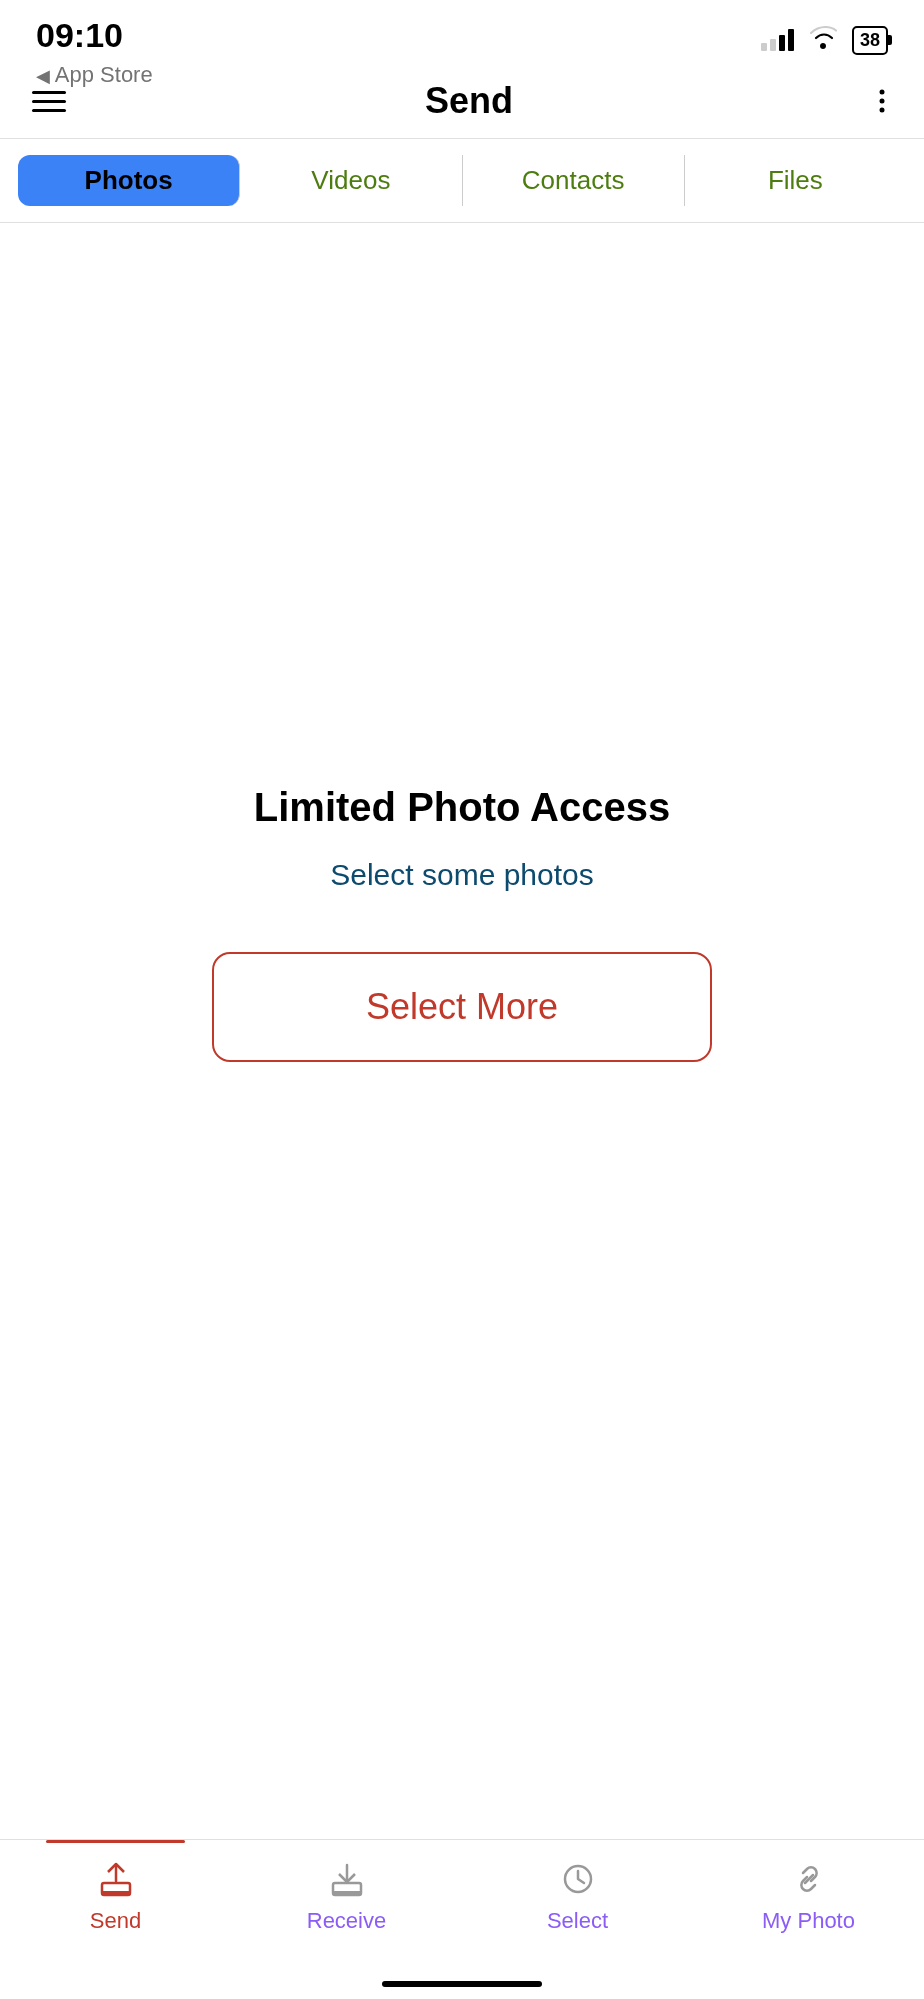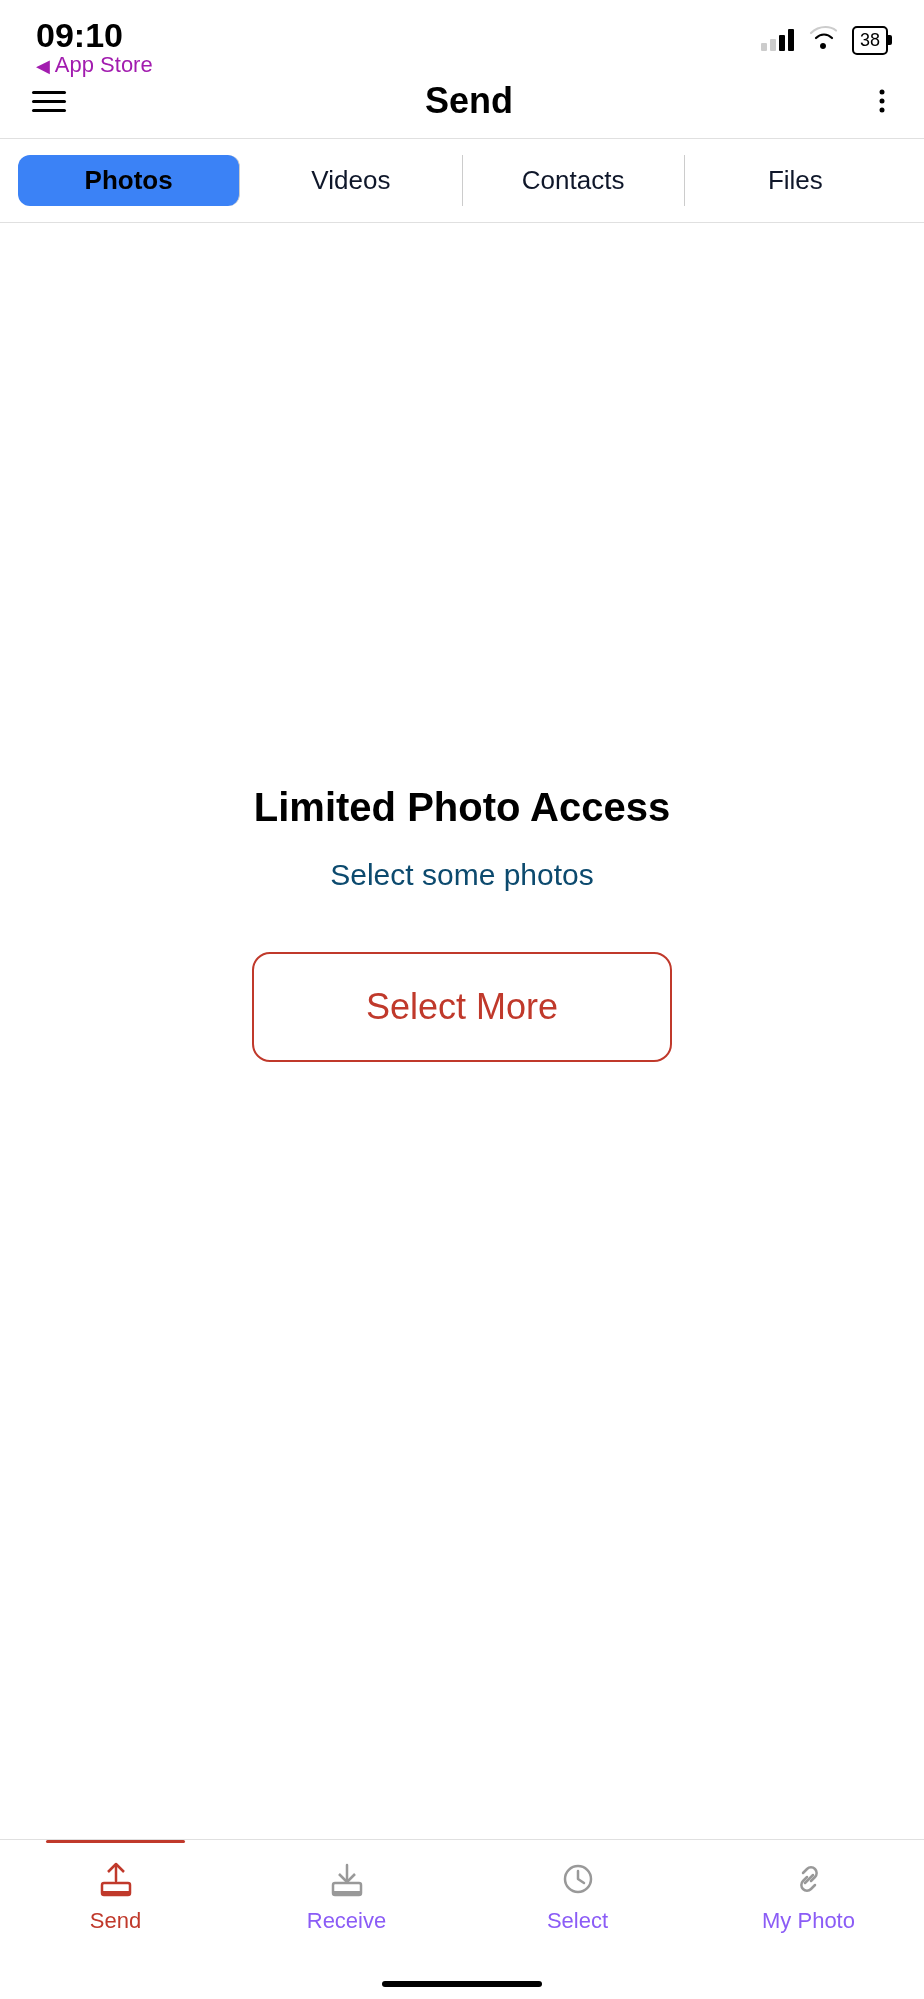--- a/index.html
+++ b/index.html
@@ -26,22 +26,22 @@
       flex-direction: column;
     }
     .status-time {
       font-size: 34px;
       font-weight: 600;
       color: #000;
       line-height: 1;
     }
     .status-app-store {
       font-size: 22px;
-      color: #a21caf;
-      margin-top: 0;
+      color: #737373;
+      margin-top: 10px;
     }
     .status-app-store::before {
       content: '◀ ';
       font-size: 18px;
     }
     .status-right {
       display: flex;
       align-items: center;
       gap: 14px;
     }
@@ -59,21 +59,21 @@
     .signal-bar.inactive { background: #ccc; }
     .wifi-icon {
       font-size: 26px;
       color: #000;
     }
     .battery-box {
       border: 2px solid #000;
       border-radius: 5px;
       padding: 2px 6px;
       font-size: 18px;
-      font-weight: 400;
+      font-weight: 700;
       position: relative;
       color: #000;
     }
     .battery-box::after {
       content: '';
       position: absolute;
       right: -6px;
       top: 50%;
       transform: translateY(-50%);
       width: 4px;
@@ -122,21 +122,21 @@
       display: flex;
       padding: 16px 18px;
       border-bottom: 1px solid #e0e0e0;
     }
     .tab {
       flex: 1;
       text-align: center;
       font-size: 26px;
       padding: 10px 8px;
       cursor: pointer;
-      color: #0f172a;
+      color: #4d7c0f;
       border-right: 1px solid #ccc;
     }
     .tab:last-child {
       border-right: none;
     }
     .tab.active {
       font-weight: 700;
       color: #000;
       background: #3b82f6;
       border-radius: 12px;
@@ -163,21 +163,21 @@
       color: #0c4a6e;
       margin-bottom: 60px;
       text-align: center;
     }
     .select-more-btn {
       border: 2px solid #c0392b;
       border-radius: 18px;
       padding: 32px 80px;
       background: #fff;
       cursor: pointer;
-      width: 420px;
+      width: 500px;
       text-align: center;
     }
     .select-more-btn span {
       font-size: 36px;
       font-weight: 500;
       color: #c0392b;
     }
 
     
     .bottom-tab-bar {

